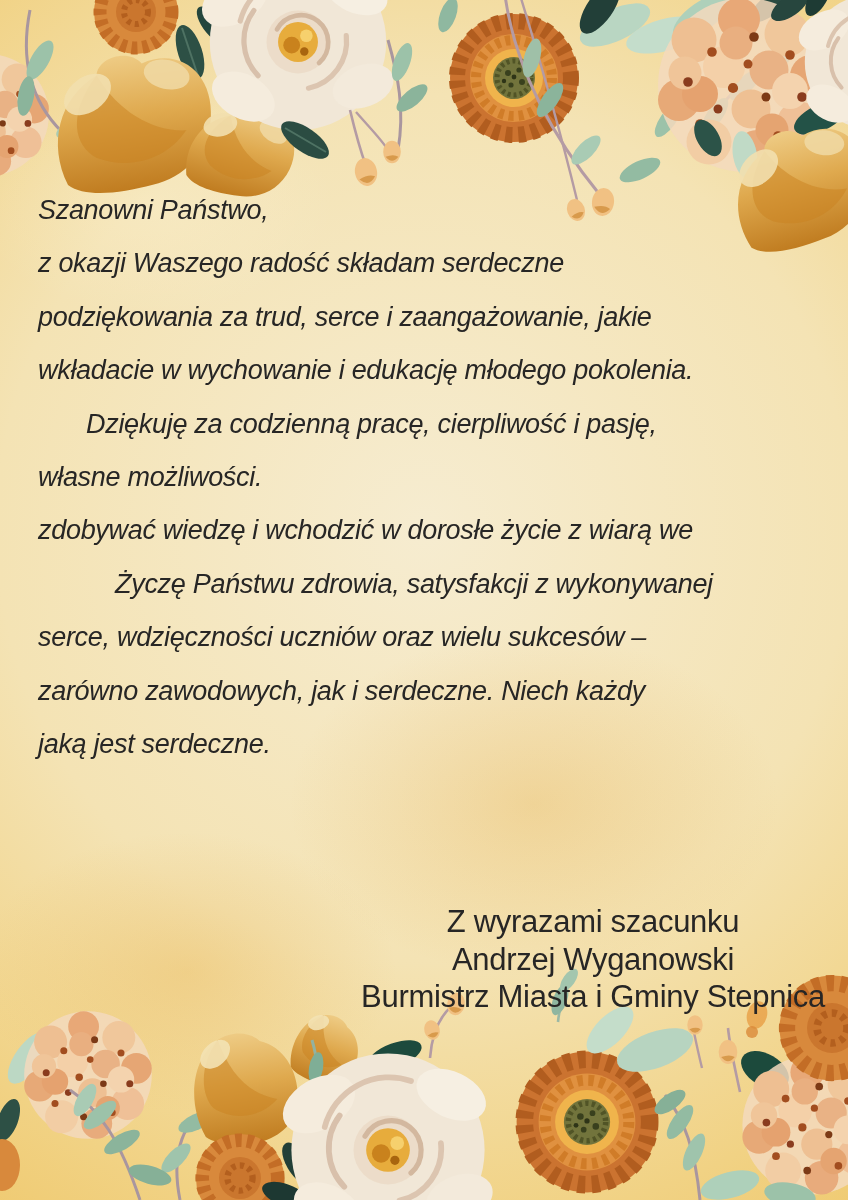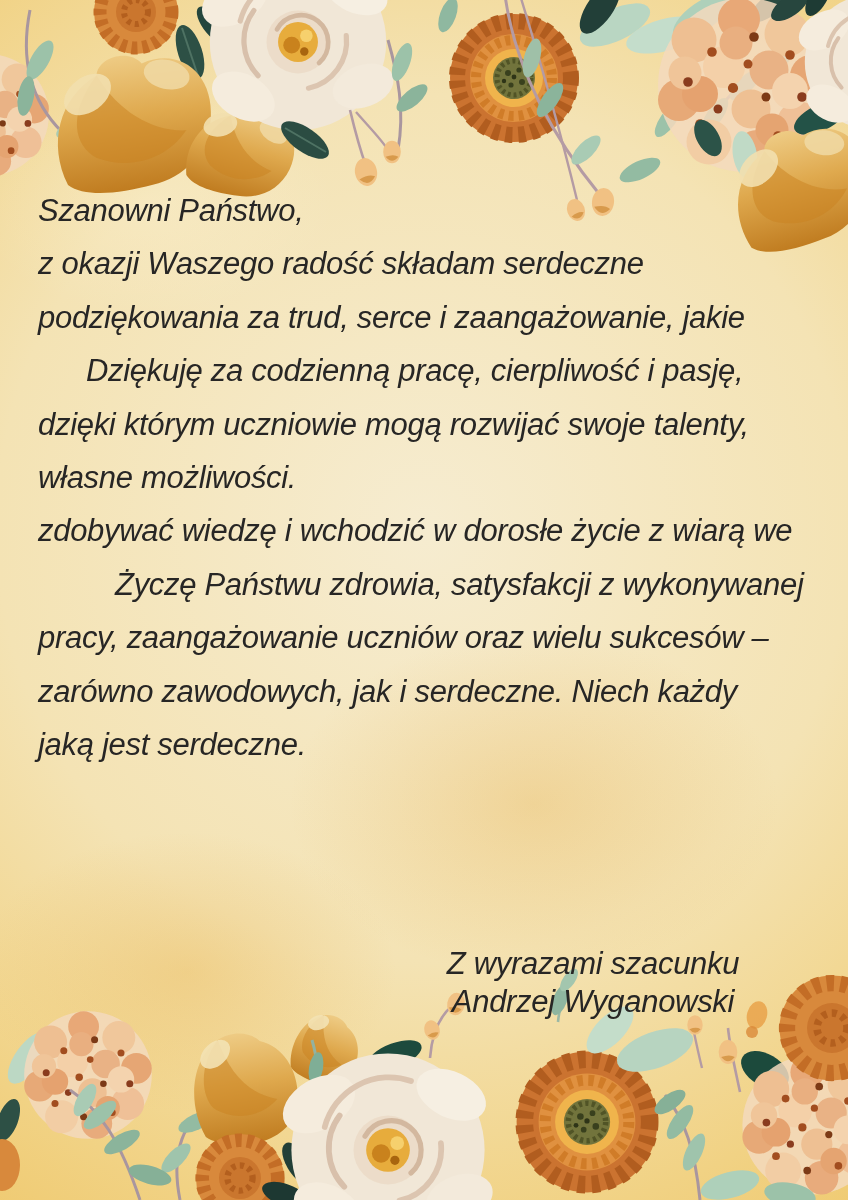--- a/index.html
+++ b/index.html
@@ -8,30 +8,30 @@
     position:relative;width:848px;height:1200px;overflow:hidden;
     font-family:"Liberation Sans","DejaVu Sans",sans-serif;
     background:
       radial-gradient(ellipse 300px 200px at 22% 81%, rgba(233,180,80,.35), rgba(233,180,80,0) 70%),
       radial-gradient(ellipse 340px 240px at 63% 67%, rgba(230,175,75,.33), rgba(230,175,75,0) 72%),
       radial-gradient(ellipse 260px 160px at 18% 17%, rgba(255,248,225,.25), rgba(255,248,225,0) 70%),
       radial-gradient(ellipse 120% 86% at 50% 44%, #f6ecd0 0%, #f4e3b4 42%, #f1d284 68%, #eec462 88%, #eabd55 100%);
   }
   #body-text{
     position:absolute;left:38px;top:184px;width:800px;z-index:5;
-    font-size:31px;line-height:53.4px;font-style:italic;
+    font-size:27px;line-height:53.4px;font-style:italic;
     color:#272625;letter-spacing:-0.3px;
   }
   .line{white-space:nowrap;}
   .indent-sm{padding-left:48px;}
   .indent-lg{padding-left:77px;}
   #signature{
     position:absolute;left:360px;top:903px;width:466px;z-index:5;
-    text-align:center;font-size:31px;line-height:37.6px;font-style:italic;
-    color:#272625;letter-spacing:-0.3px;margin-top:42px;
+    text-align:center;font-size:31px;line-height:37.6px;
+    color:#272625;letter-spacing:-0.3px;
   }
   .sig-line{white-space:nowrap;}
   svg.border{position:absolute;left:0;z-index:2;overflow:visible;}
   #top-border{top:0;}
   #bottom-border{top:970px;}
 </style>
 </head>
 <body>
 
 <div id="page">
@@ -298,28 +298,29 @@
     <g>
       <ellipse cx="730" cy="215" rx="30" ry="13" fill="#aed0ba" transform="rotate(-15 730 215)"></ellipse>
       <ellipse cx="790" cy="225" rx="26" ry="12" fill="#9cc2a9" transform="rotate(10 790 225)"></ellipse>
     </g>
   </svg>
 
   <div id="body-text">
     <div class="line">Szanowni Państwo,</div>
     <div class="line">z okazji Waszego radość składam serdeczne</div>
     <div class="line">podziękowania za trud, serce i zaangażowanie, jakie</div>
+    <div class="line">wkładacie w wychowanie i edukację młodego pokolenia.</div>
     <div class="line indent-sm">Dziękuję za codzienną pracę, cierpliwość i pasję,</div>
-    <div class="line">dzięki którym uczniowie mogą rozwijać swoje talenty,</div>
     <div class="line">własne możliwości.</div>
     <div class="line">zdobywać wiedzę i wchodzić w dorosłe życie z wiarą we</div>
     <div class="line indent-lg">Życzę Państwu zdrowia, satysfakcji z wykonywanej</div>
-    <div class="line">pracy, zaangażowanie uczniów oraz wielu sukcesów –</div>
+    <div class="line">serce, wdzięczności uczniów oraz wielu sukcesów –</div>
     <div class="line">zarówno zawodowych, jak i serdeczne. Niech każdy</div>
     <div class="line">jaką jest serdeczne.</div>
   </div>
 
   <div id="signature">
     <div class="sig-line">Z wyrazami szacunku</div>
     <div class="sig-line">Andrzej Wyganowski</div>
+    <div class="sig-line">Burmistrz Miasta i Gminy Stepnica</div>
   </div>
 
 </div>
 
 </body></html>

